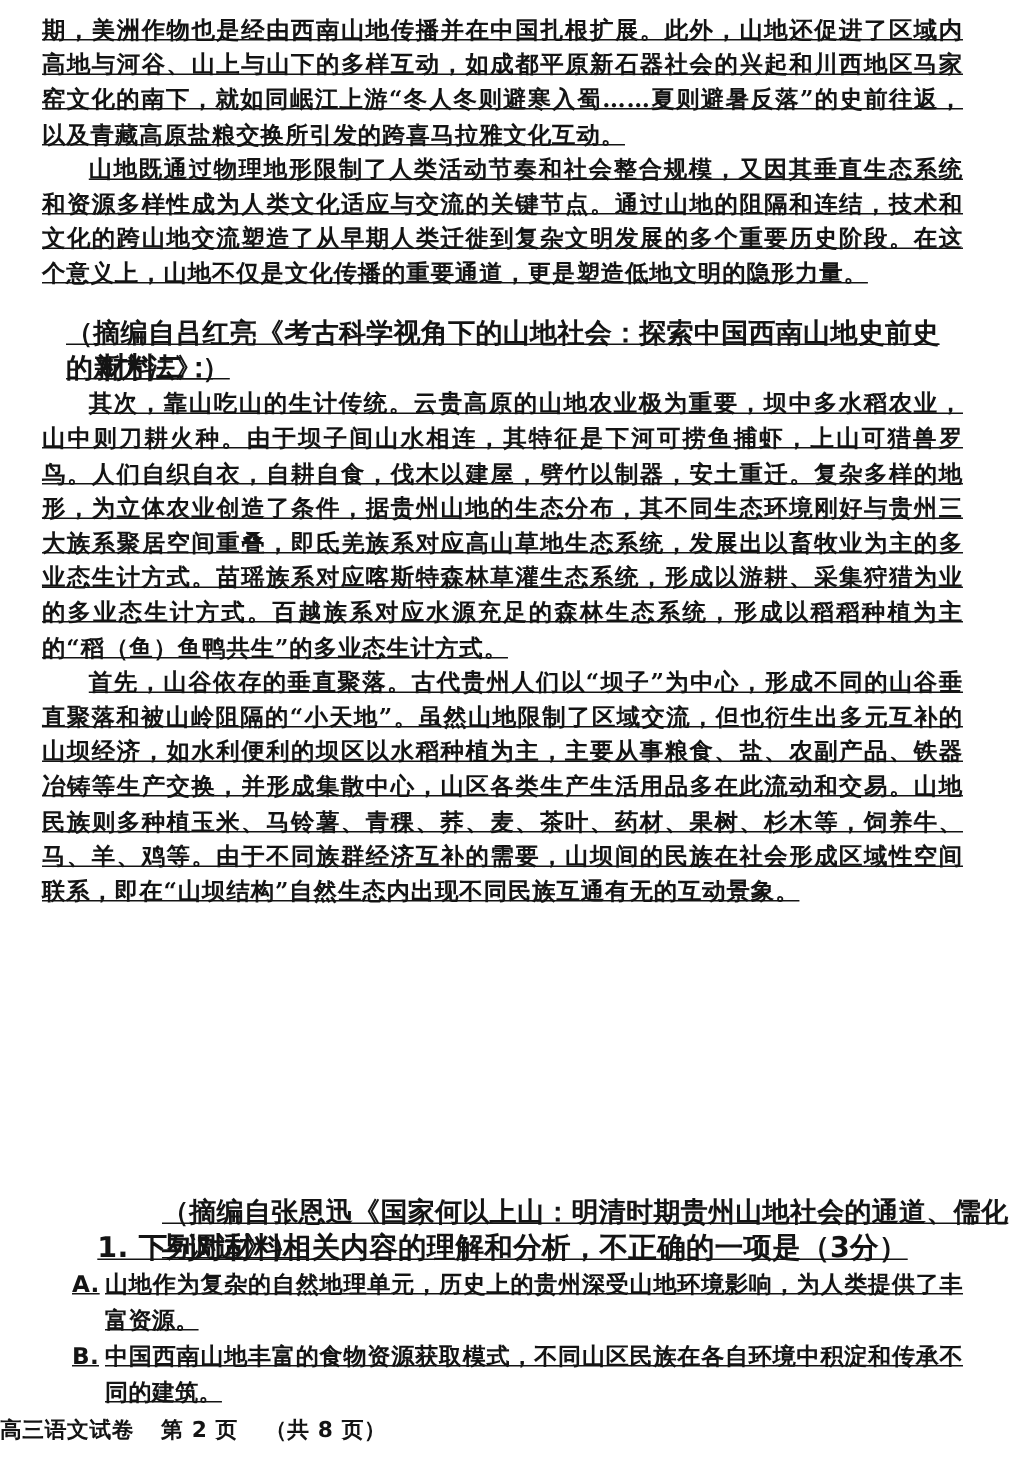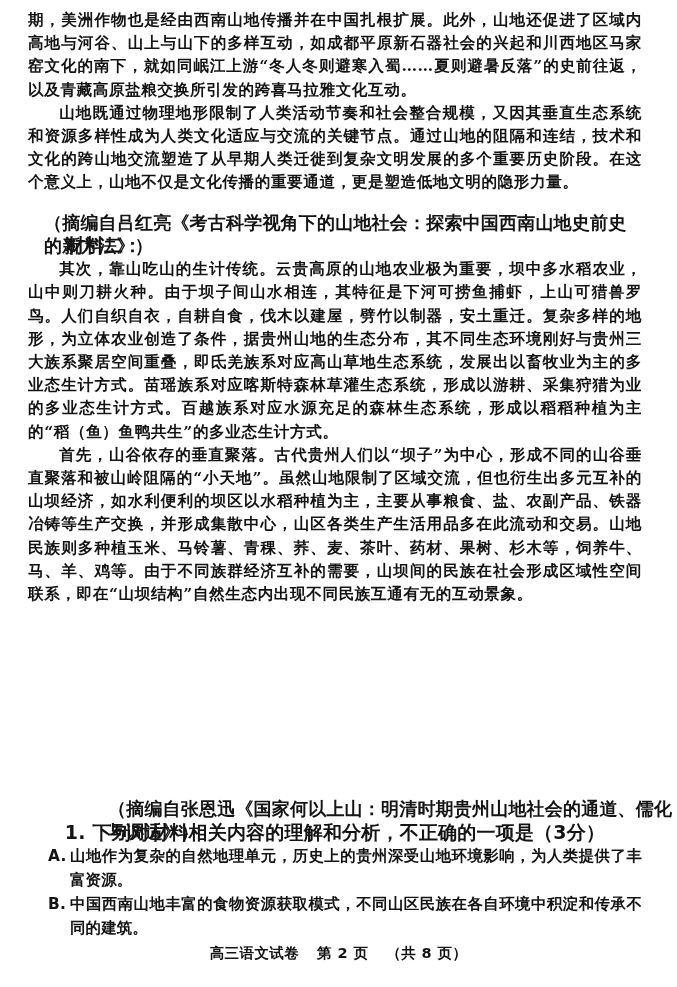--- a/index.html
+++ b/index.html
@@ -2,21 +2,21 @@
 <html><head>
 <meta charset="utf-8">
 <style>
   html, body { margin: 0; padding: 0; background: #ffffff; }
   body {
     width: 677px; height: 987px; overflow: hidden; position: relative;
     font-family: "DejaVu Serif", "Liberation Serif", serif;
     color: #141414;
   }
   .page { position: absolute; left: 0; top: 0; width: 677px; height: 987px; }
-  .block { position: absolute; left: 28px; width: 614px; }
+  .block { position: absolute; left: 28px; width: 614px; text-decoration: underline; }
   .p {
     font-size: 15.6px; line-height: 23.2px; font-weight: bold;
     text-align: justify; text-justify: inter-ideograph; letter-spacing: 0.6px;
     margin: 0;
   }
   .indent { text-indent: 2em; }
   .source {
     font-size: 18px; line-height: 23.2px; font-weight: bold; margin: 0;
     font-family: "DejaVu Sans", "Liberation Sans", sans-serif; letter-spacing: 0.2px;
   }
@@ -31,21 +31,21 @@
     text-align: center;
   }
   .opt {
     font-family: "DejaVu Sans", "Liberation Sans", sans-serif;
     font-size: 15.4px; line-height: 24px; font-weight: bold; margin: 0;
     display: flex; letter-spacing: 0.2px;
   }
   .opt .lbl { flex: 0 0 22px; }
   .opt .txt { flex: 1; text-align: justify; }
   .footer {
-    position: absolute; left: 0; width: 677px; top: 944px; text-align: center;
+    position: absolute; left: 0; width: 677px; top: 944px; 
     font-family: "DejaVu Sans", "Liberation Sans", sans-serif;
     font-size: 14.5px; font-weight: bold; letter-spacing: 0.4px;
   }
   .footer span { display: inline-block; }
   .gap { display: inline-block; width: 18px; }
 </style>
 </head>
 <body>
 
 <div class="page">

